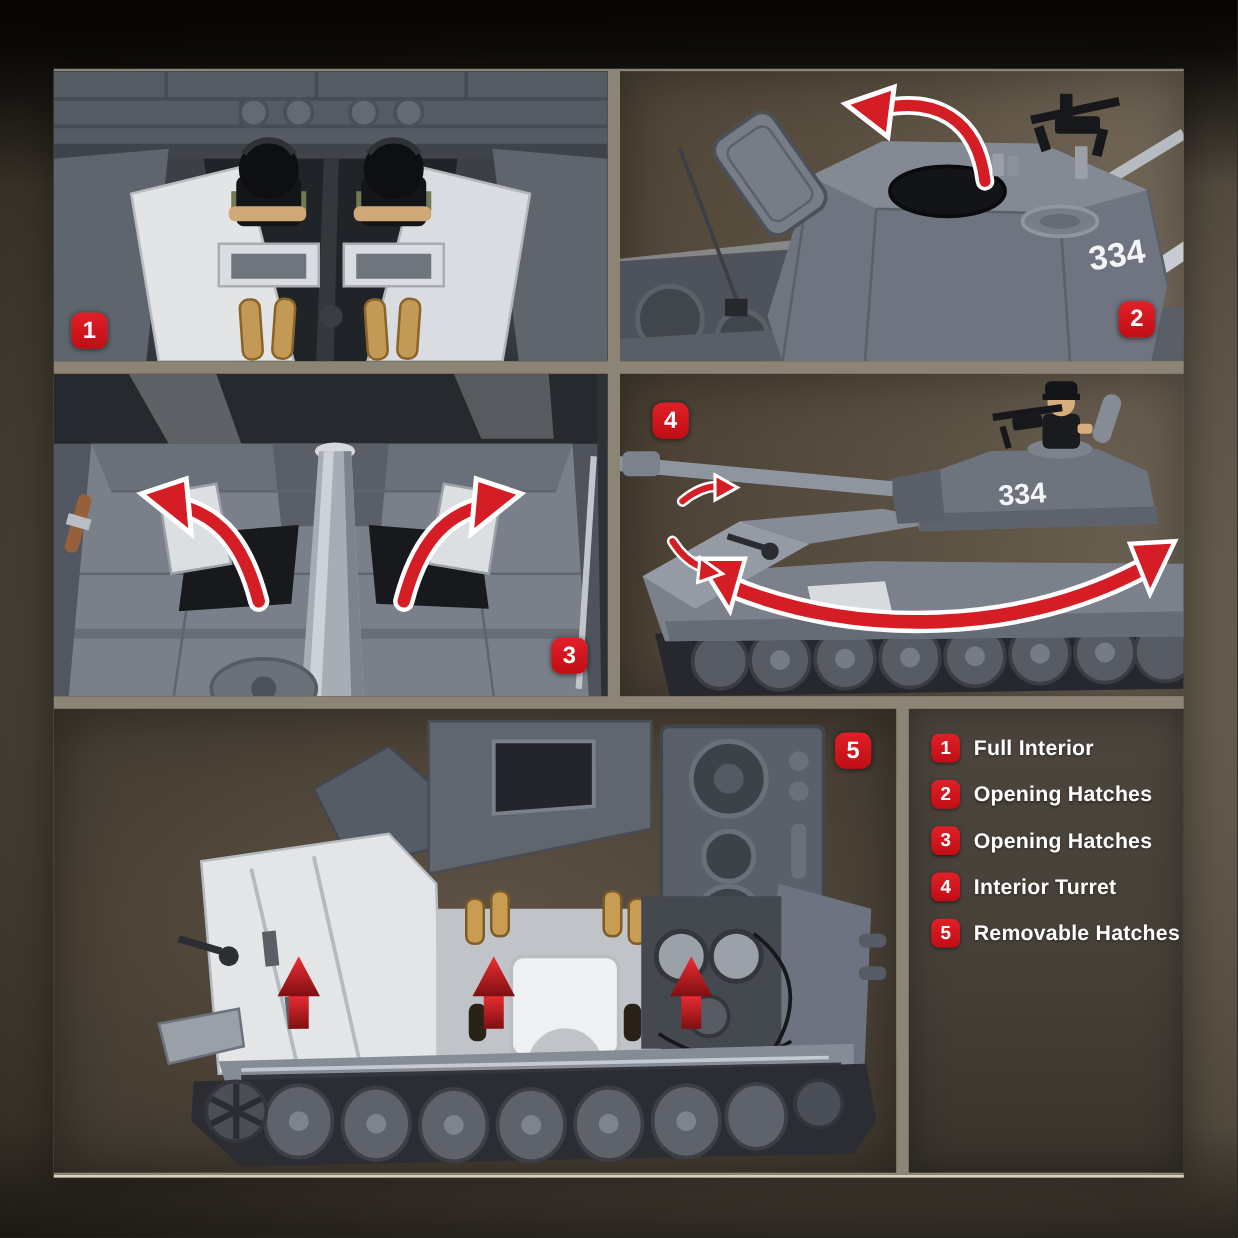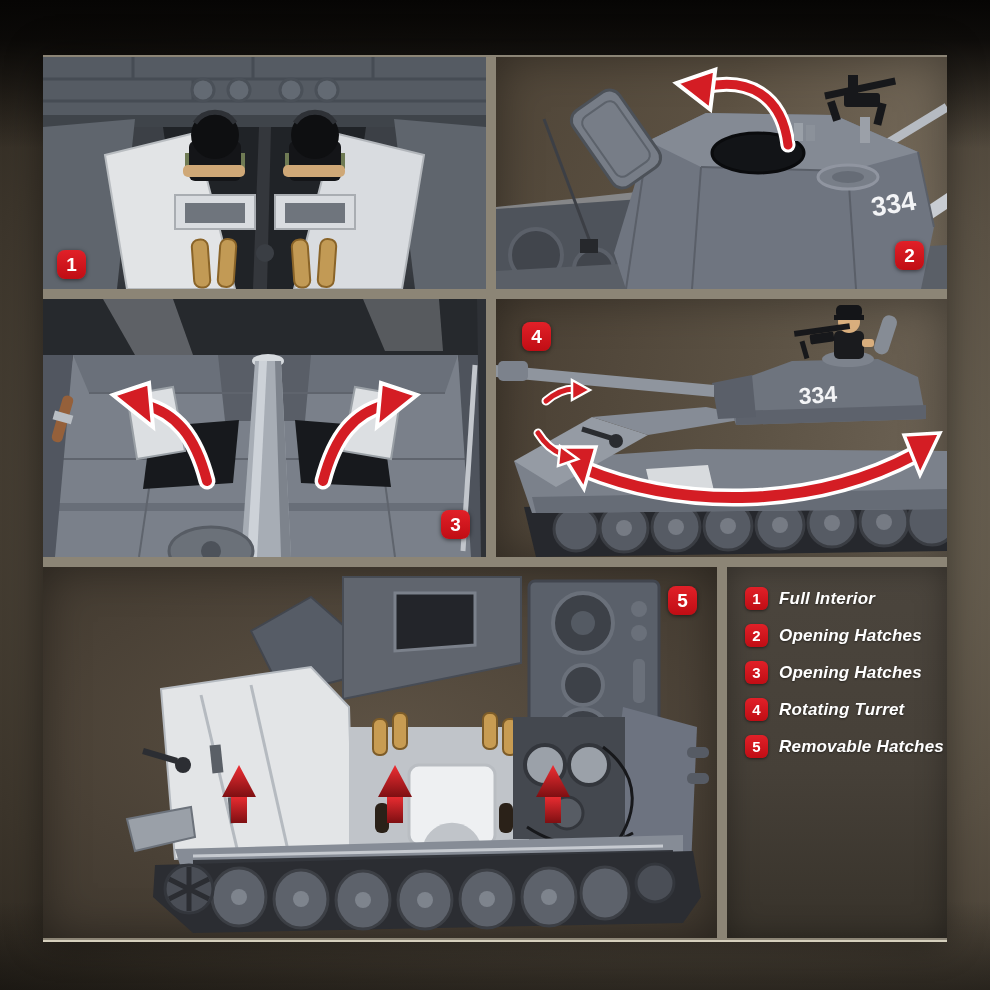--- a/index.html
+++ b/index.html
@@ -36,21 +36,21 @@
     color:#fff;font-weight:bold;font-size:19px;line-height:29px;text-align:center;
     box-shadow:0 1px 4px rgba(0,0,0,.55);
   }
   .legend-row{display:flex;align-items:center;gap:11px;margin-bottom:14px;height:23px;}
   .legend-badge{
     flex:0 0 23px;width:23px;height:23px;border-radius:6px;
     background:linear-gradient(180deg,#e12028 0%,#c00d14 100%);
     color:#fff;font-weight:bold;font-size:15px;line-height:23px;text-align:center;
     box-shadow:0 1px 3px rgba(0,0,0,.5);
   }
-  .legend-label{color:#fff;font-weight:bold;font-size:17px;letter-spacing:.2px;text-shadow:0 1px 2px rgba(0,0,0,.45);white-space:nowrap;font-style:italic;}
+  .legend-label{color:#fff;font-weight:bold;font-size:17px;letter-spacing:.2px;text-shadow:0 1px 2px rgba(0,0,0,.45);white-space:nowrap;}
   .marking{font-weight:bold;fill:#f3f4f6;font-family:"Liberation Sans",sans-serif;}
 </style>
 </head>
 <body>
 
 <div id="page">
   <div class="frame">
 
     <div class="panel" id="p1">
       <svg viewBox="0 0 443 232">
@@ -378,21 +378,21 @@
       <div class="legend-row">
         <div class="legend-badge">2</div>
         <div class="legend-label">Opening Hatches</div>
       </div>
       <div class="legend-row">
         <div class="legend-badge">3</div>
         <div class="legend-label">Opening Hatches</div>
       </div>
       <div class="legend-row">
         <div class="legend-badge">4</div>
-        <div class="legend-label">Rotating Turret</div>
+        <div class="legend-label">Interior Turret</div>
       </div>
       <div class="legend-row">
         <div class="legend-badge">5</div>
         <div class="legend-label">Removable Hatches</div>
       </div>
     </div>
 
   </div>
 </div>
 

